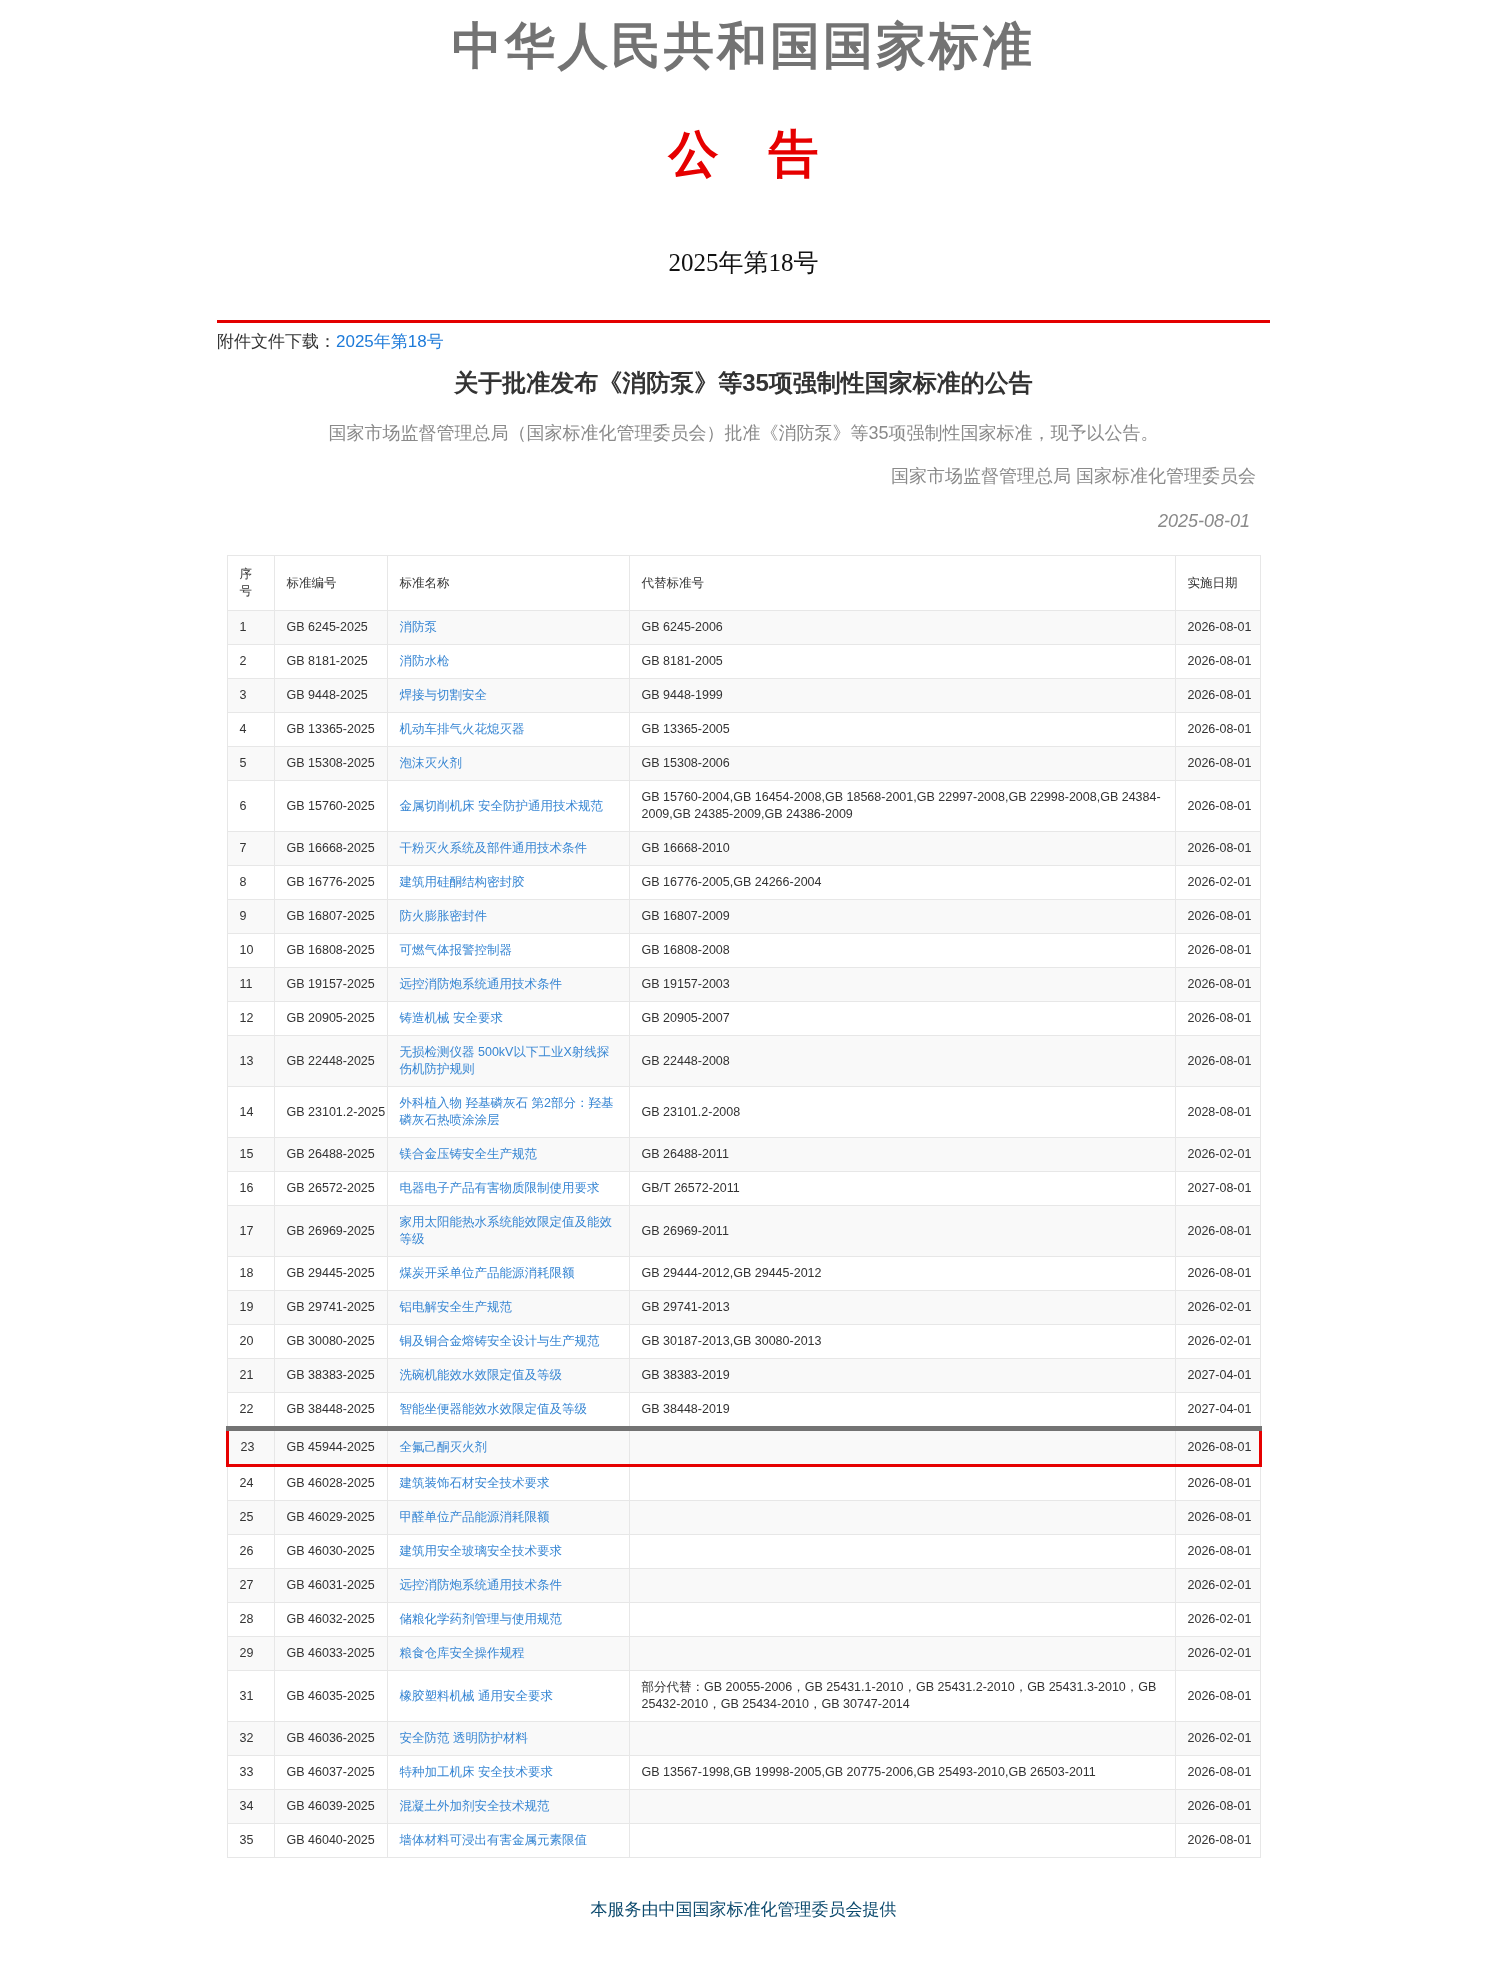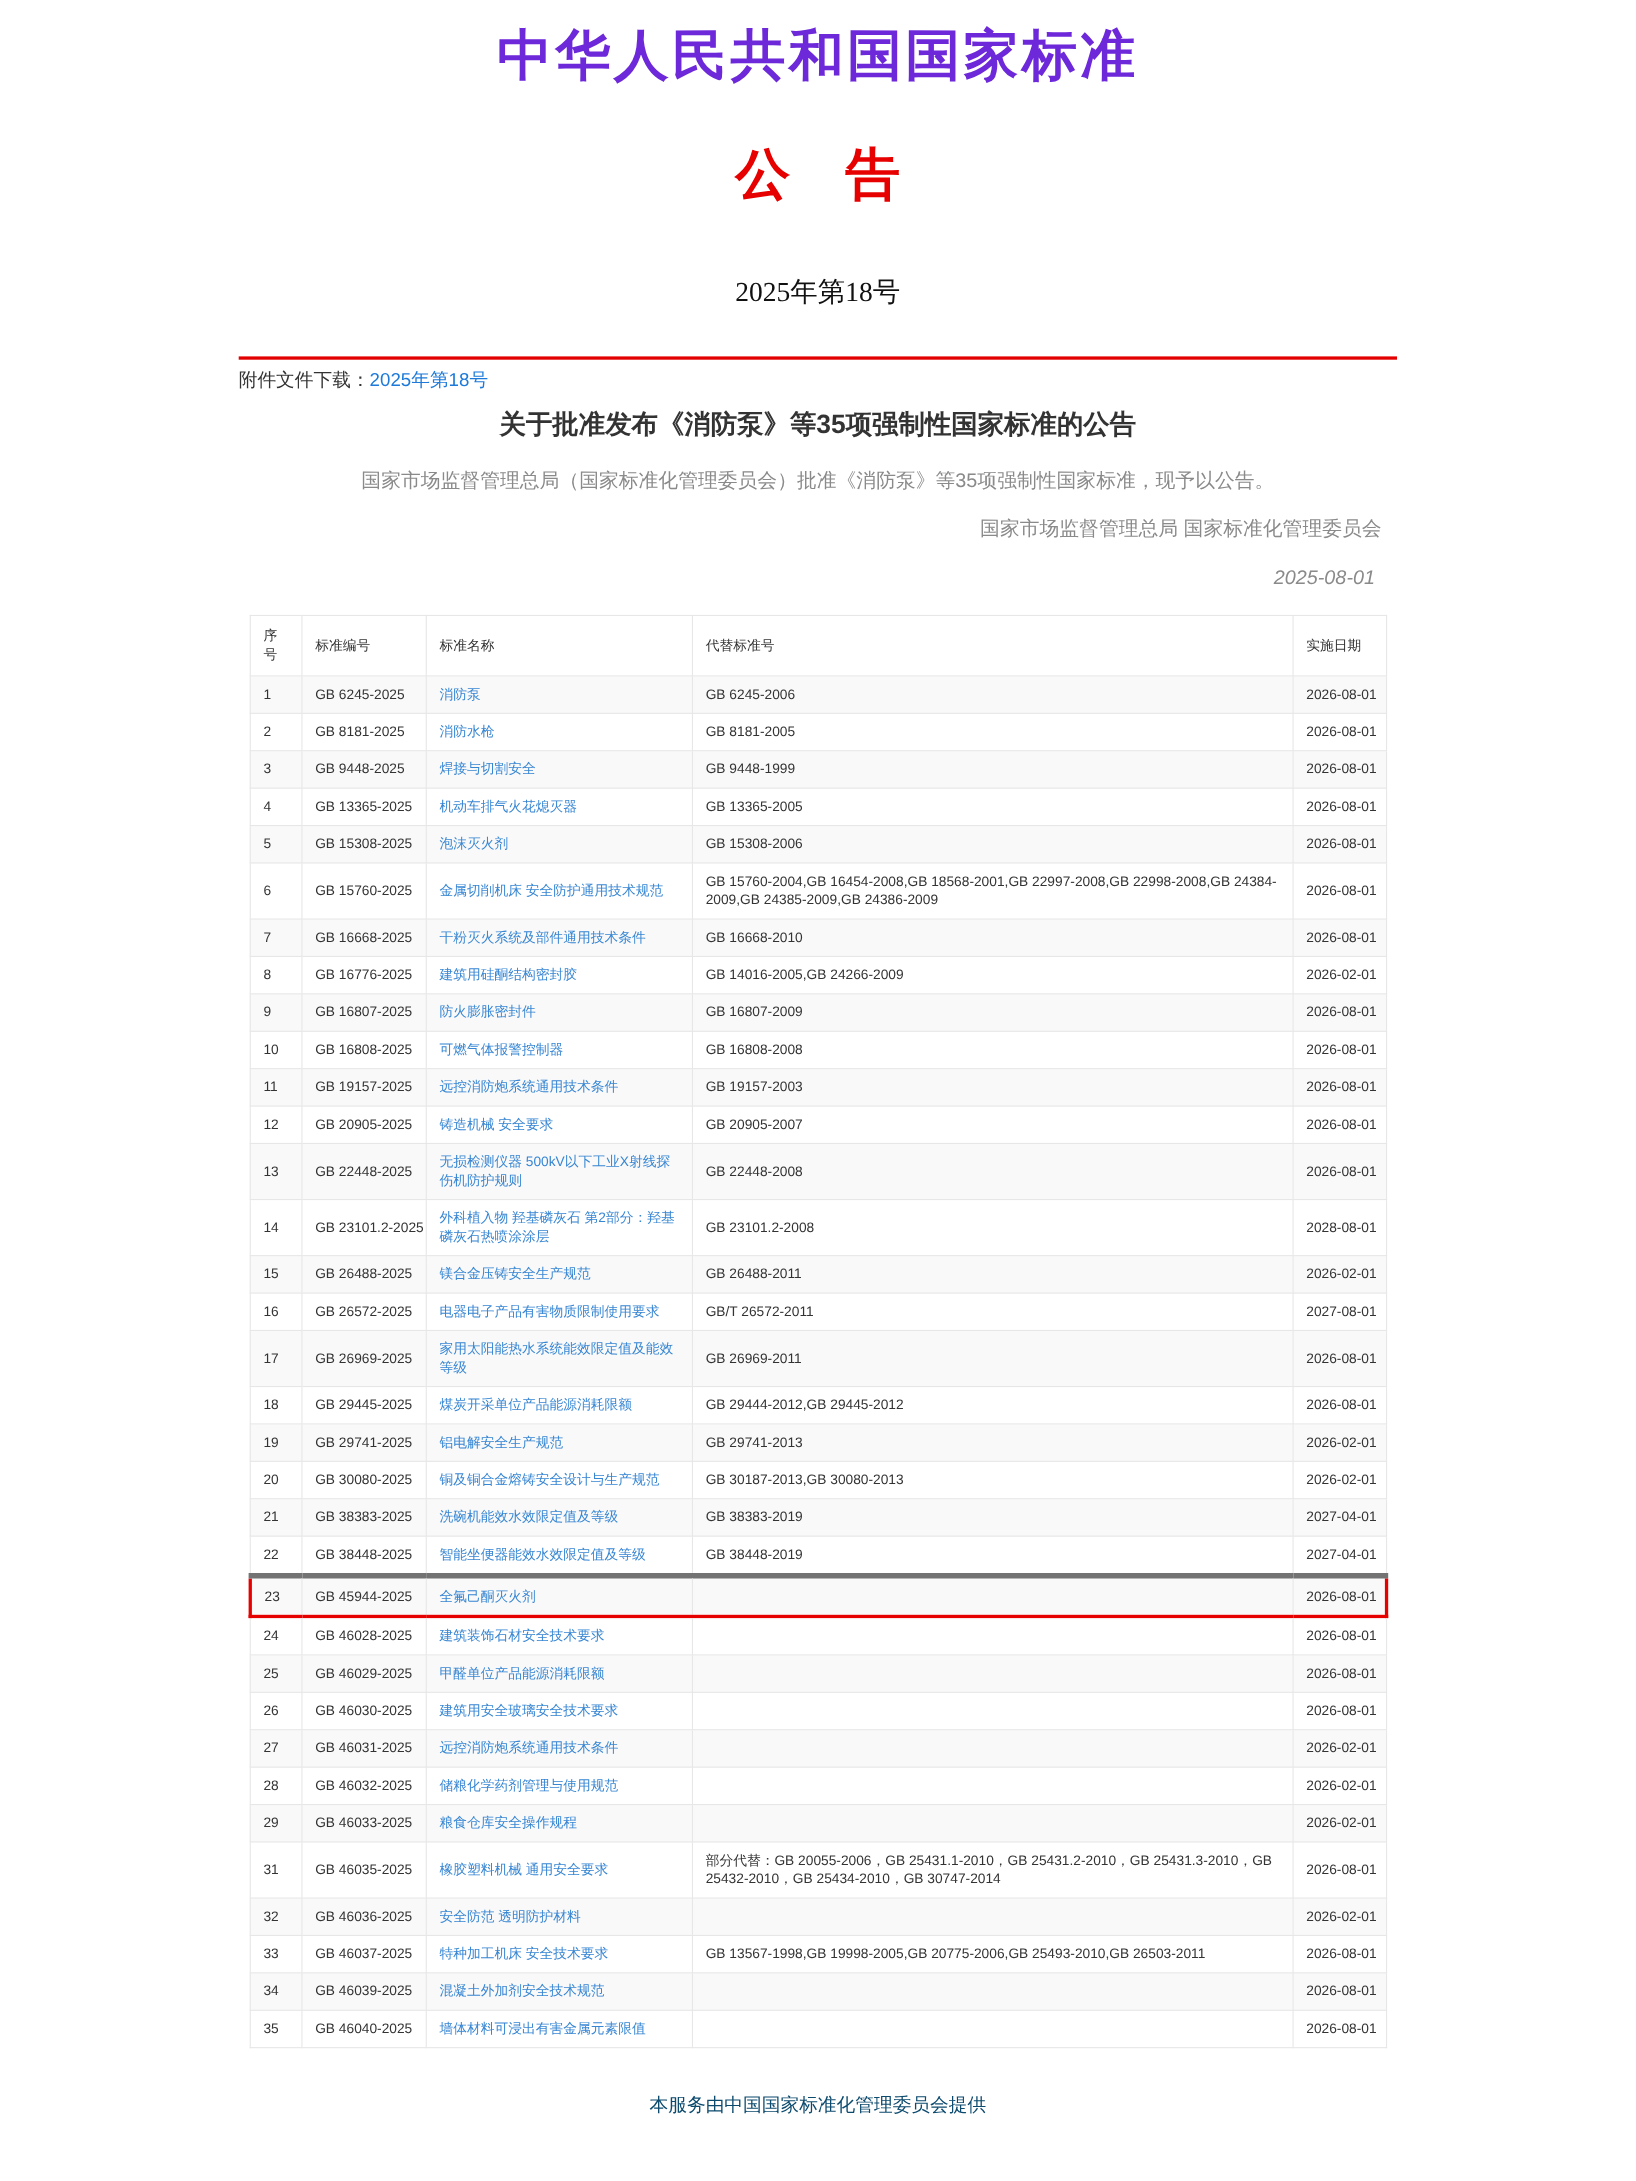--- a/index.html
+++ b/index.html
@@ -6,27 +6,27 @@
   html, body {
     margin: 0; padding: 0;
     width: 1487px; height: 1983px;
     background: #ffffff;
     overflow: hidden;
     font-family: "Liberation Sans", "DejaVu Sans", sans-serif;
   }
   .content { width: 1053px; margin: 0 auto; }
 
   .doc-title {
+    padding-top: 20px;
     text-align: center;
     font-family: "Liberation Serif", "DejaVu Serif", serif;
     font-weight: 700;
     font-size: 50px; line-height: 52px;
-    color: #6d28d9;
+    color: #737373;
     letter-spacing: 3px;
-    margin-top: 24px;
   }
   .doc-subtitle {
     margin-top: 56px;
     text-align: center;
     font-family: "Liberation Serif", "DejaVu Serif", serif;
     font-weight: 700;
     font-size: 50px; line-height: 52px;
     color: #e60000;
   }
   .issue-no {
@@ -195,21 +195,21 @@
     <td class="cell-seq">7</td>
     <td class="cell-code">GB 16668-2025</td>
     <td class="cell-name"><a class="std-link">干粉灭火系统及部件通用技术条件</a></td>
     <td class="cell-replaces">GB 16668-2010</td>
     <td class="cell-date">2026-08-01</td>
   </tr>
         <tr>
     <td class="cell-seq">8</td>
     <td class="cell-code">GB 16776-2025</td>
     <td class="cell-name"><a class="std-link">建筑用硅酮结构密封胶</a></td>
-    <td class="cell-replaces">GB 14016-2005,GB 24266-2009</td>
+    <td class="cell-replaces">GB 16776-2005,GB 24266-2004</td>
     <td class="cell-date">2026-02-01</td>
   </tr>
         <tr>
     <td class="cell-seq">9</td>
     <td class="cell-code">GB 16807-2025</td>
     <td class="cell-name"><a class="std-link">防火膨胀密封件</a></td>
     <td class="cell-replaces">GB 16807-2009</td>
     <td class="cell-date">2026-08-01</td>
   </tr>
         <tr>

